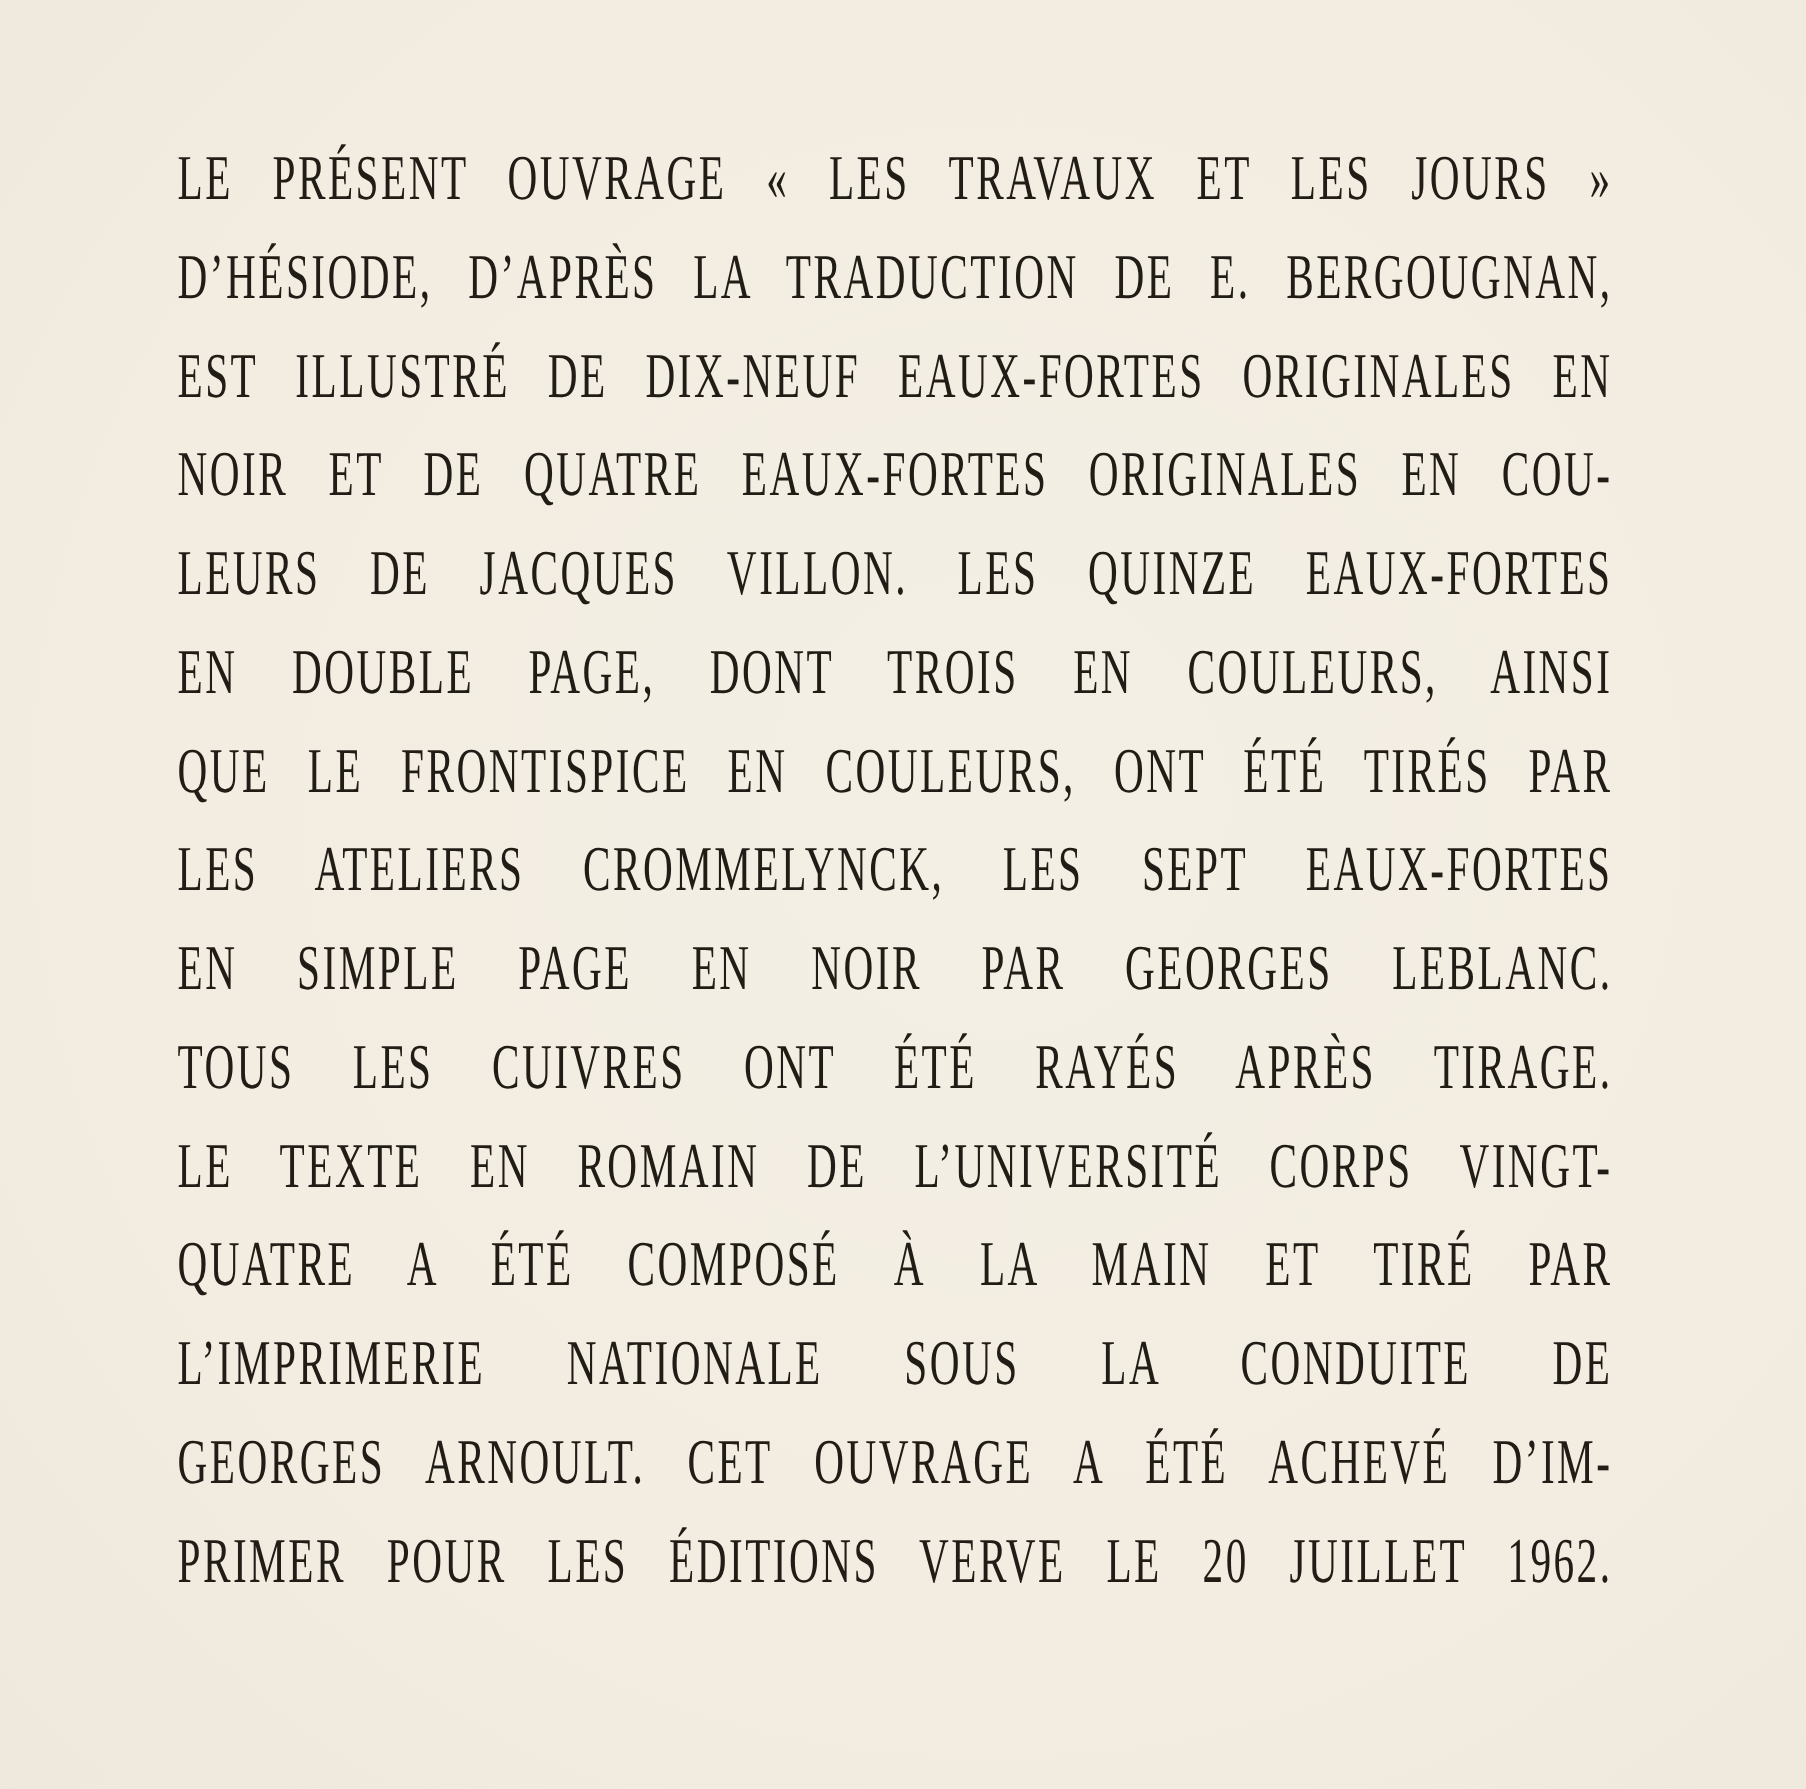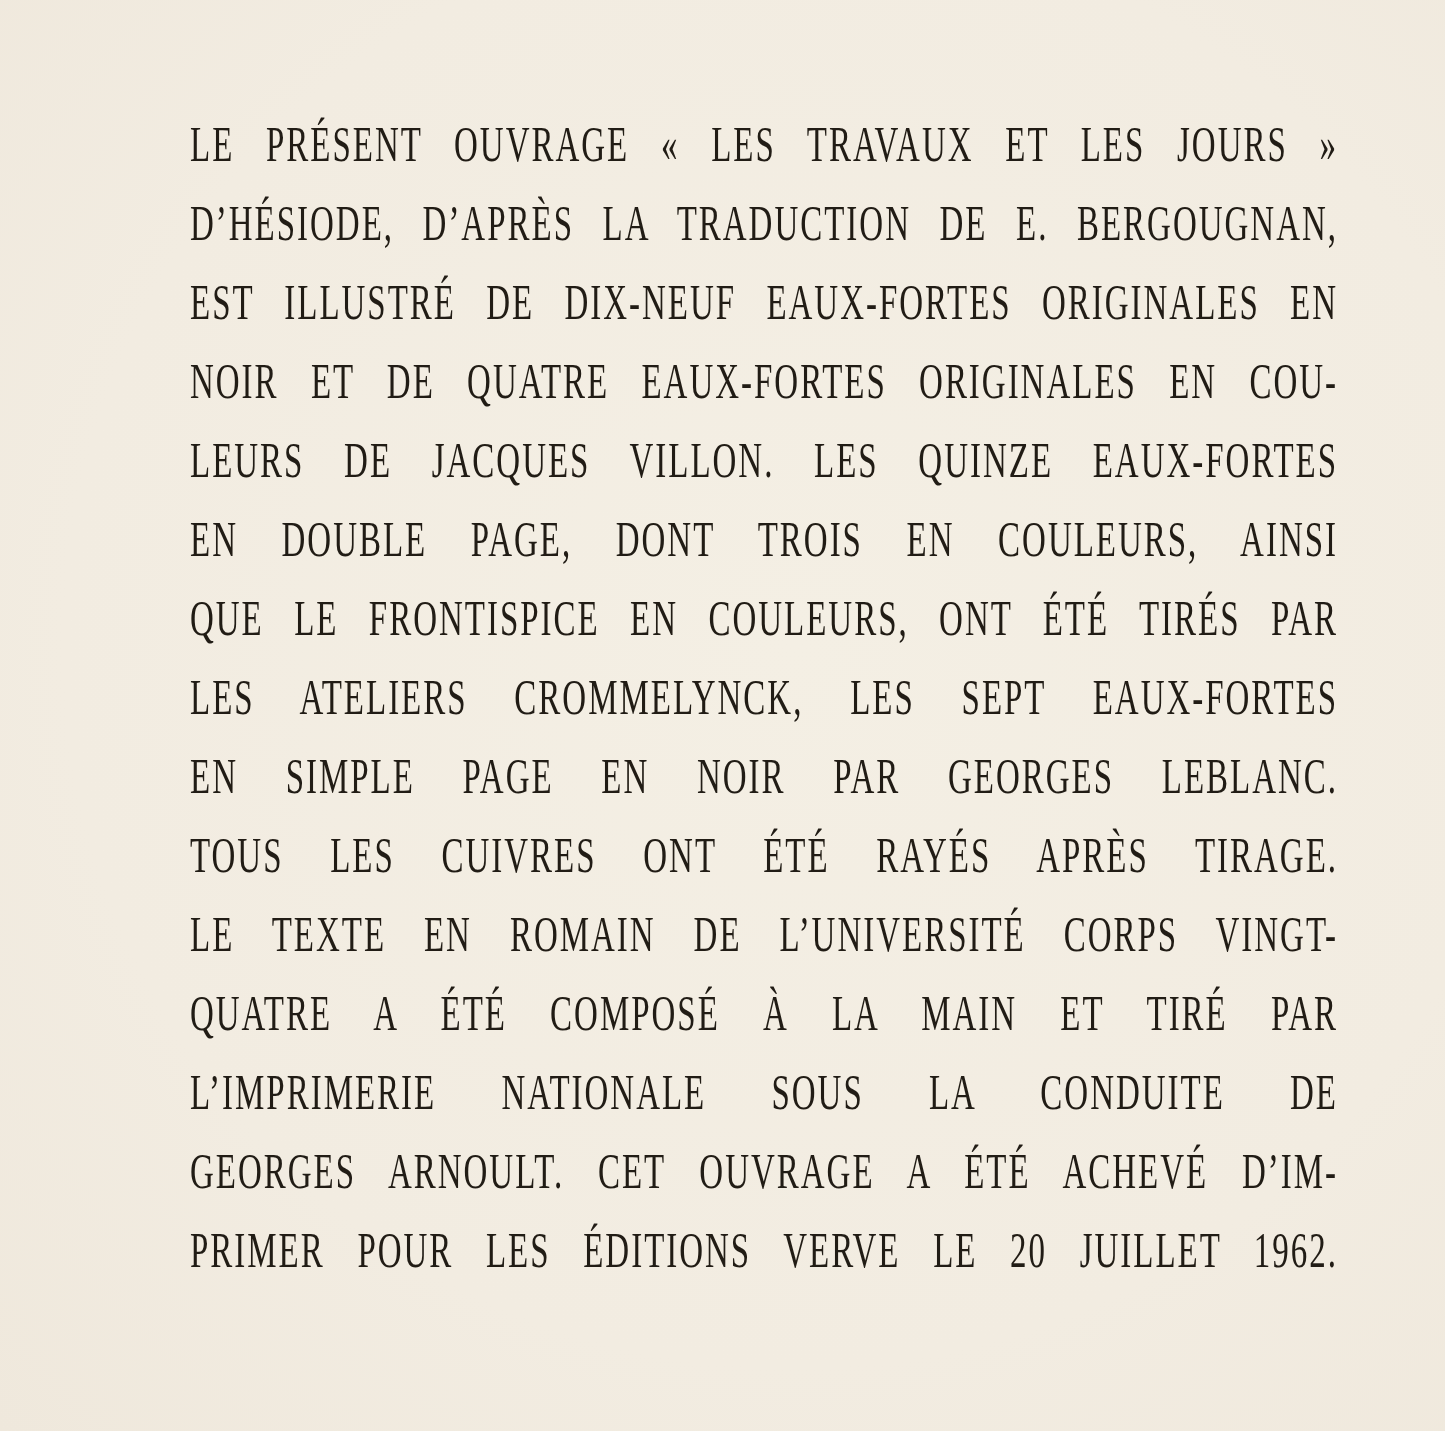--- a/index.html
+++ b/index.html
@@ -23,21 +23,20 @@
   .colophon {
     position: absolute;
     left: 142px;
     top: 105px;
     width: 1148px;
     color: #211c15;
     font-family: "Liberation Serif", "DejaVu Serif", serif;
     font-size: 33px;
     letter-spacing: 0.06em;
     word-spacing: 0.15em;
-    margin-left: 48px;
   }
   .colophon-line {
     height: 79px;
     line-height: 79px;
     text-align: justify;
     text-align-last: justify;
     -moz-text-align-last: justify;
     transform: scaleY(1.55);
     transform-origin: 50% 50%;
     white-space: normal;

